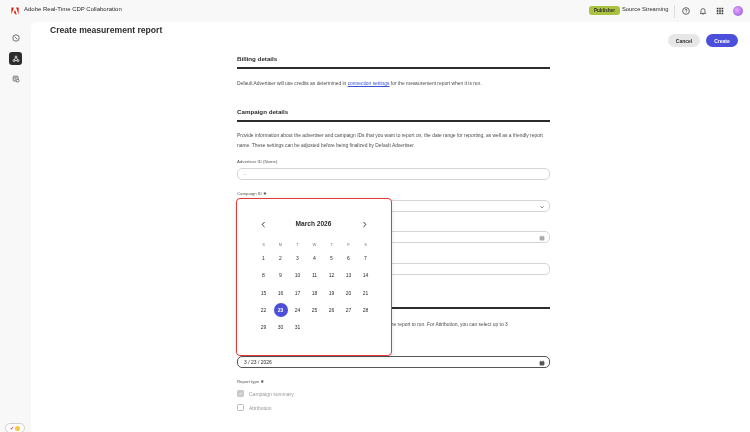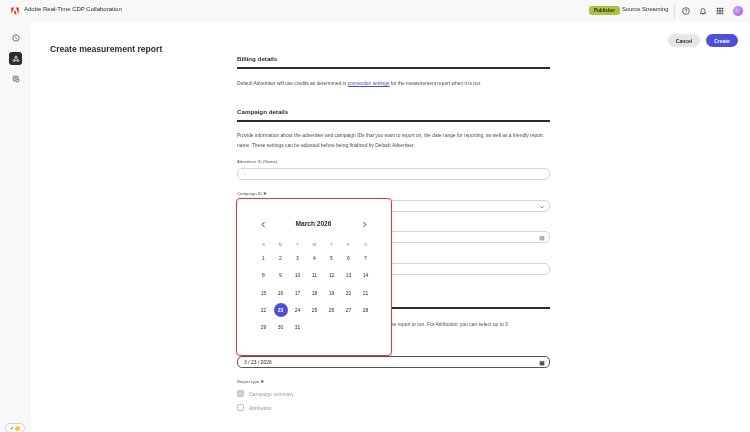--- a/index.html
+++ b/index.html
@@ -19,21 +19,21 @@
 
   .sidebar { position: absolute; left: 0; top: 22px; width: 31px; height: 410px; background: #f8f8f8; }
   .nav-icon { position: absolute; left: 9px; width: 13px; height: 13px; border-radius: 3px; display: flex; align-items: center; justify-content: center; }
   .nav-icon svg { width: 8px; height: 8px; }
   .nav-icon.active { background: #2c2c2c; }
   .pill { position: absolute; left: 5px; top: 401px; width: 20px; height: 10px; border: 1px solid #d0d0d0; border-radius: 6px; background: #fff; display: flex; align-items: center; justify-content: center; gap: 1px; font-size: 5px; }
   .pill .a { color: #e0368c; }
   .pill .b { width: 5px; height: 5px; border-radius: 50%; background: #f5c842; display: inline-block; }
 
   .main { position: absolute; left: 31px; top: 22px; width: 719px; height: 410px; background: #fff; border-top-left-radius: 6px; }
-  .page-title { position: absolute; left: 19px; top: 22px; font-size: 8.6px; font-weight: bold; color: #2c2c2c; text-align: center; }
+  .page-title { position: absolute; left: 19px; top: 3px; font-size: 8.6px; font-weight: bold; color: #2c2c2c; text-align: center; }
   .btn { position: absolute; top: 12px; height: 13px; border-radius: 7px; font-size: 5px; font-weight: bold; display: flex; align-items: center; justify-content: center; font-family: "Liberation Sans", sans-serif; border: none; }
   .btn-cancel { left: 637px; width: 32px; background: #e6e6e6; color: #2c2c2c; }
   .btn-create { left: 675px; width: 32px; background: #4b4fd9; color: #fff; }
 
   .form { position: absolute; left: 206px; top: 0; width: 313px; }
   .section-title { position: absolute; left: 0; font-size: 6.2px; font-weight: bold; color: #2c2c2c; }
   .section-rule { position: absolute; left: 0; width: 313px; height: 2px; background: #2c2c2c; }
   .para { position: absolute; left: 0; font-size: 4.9px; color: #4b4b4b; line-height: 9.5px; width: 313px; }
   .para a { color: #3a4fd1; text-decoration: underline; }
   .label { position: absolute; left: 0; font-size: 4.3px; color: #555; }

